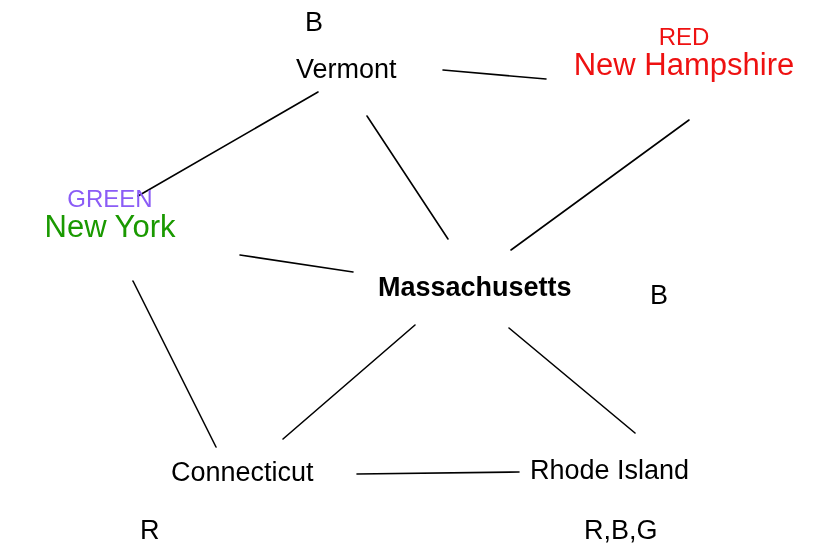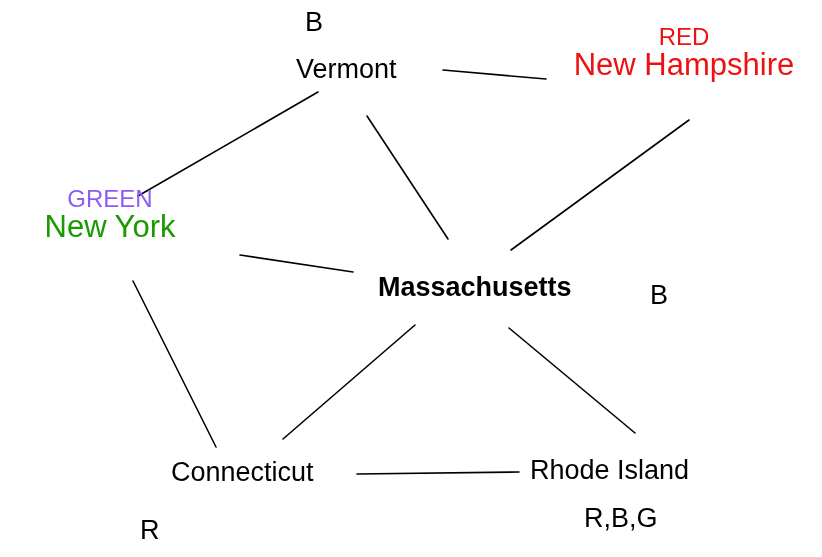--- a/index.html
+++ b/index.html
@@ -58,21 +58,21 @@
   
   .n-vermont      { left: 296px; top: 55px; }
   .t-vermont      { left: 305px; top: 8px; }
   .n-newhampshire { left: 568px; top: 24px; width: 232px; text-align: center; }
   .n-newyork      { left: 14px;  top: 186px; width: 192px; text-align: center; }
   .n-massachusetts{ left: 378px; top: 273px; font-weight: bold; }
   .t-massachusetts{ left: 650px; top: 281px; }
   .n-connecticut  { left: 171px; top: 458px; }
   .t-connecticut  { left: 140px; top: 516px; }
   .n-rhodeisland  { left: 530px; top: 456px; }
-  .t-rhodeisland  { left: 584px; top: 504px; text-align: center; }
+  .t-rhodeisland  { left: 584px; top: 516px; text-align: center; }
 </style>
 </head>
 <body>
 
 <div id="canvas">
 
   <svg id="edges" viewBox="0 0 822 557" width="822" height="557" xmlns="http://www.w3.org/2000/svg">
       <line x1="443" y1="70" x2="546" y2="79" stroke="#000000" stroke-width="1.6" stroke-linecap="round"></line>
       <line x1="318" y1="92" x2="138" y2="196" stroke="#000000" stroke-width="1.6" stroke-linecap="round"></line>
       <line x1="367" y1="116" x2="448" y2="239" stroke="#000000" stroke-width="1.6" stroke-linecap="round"></line>

